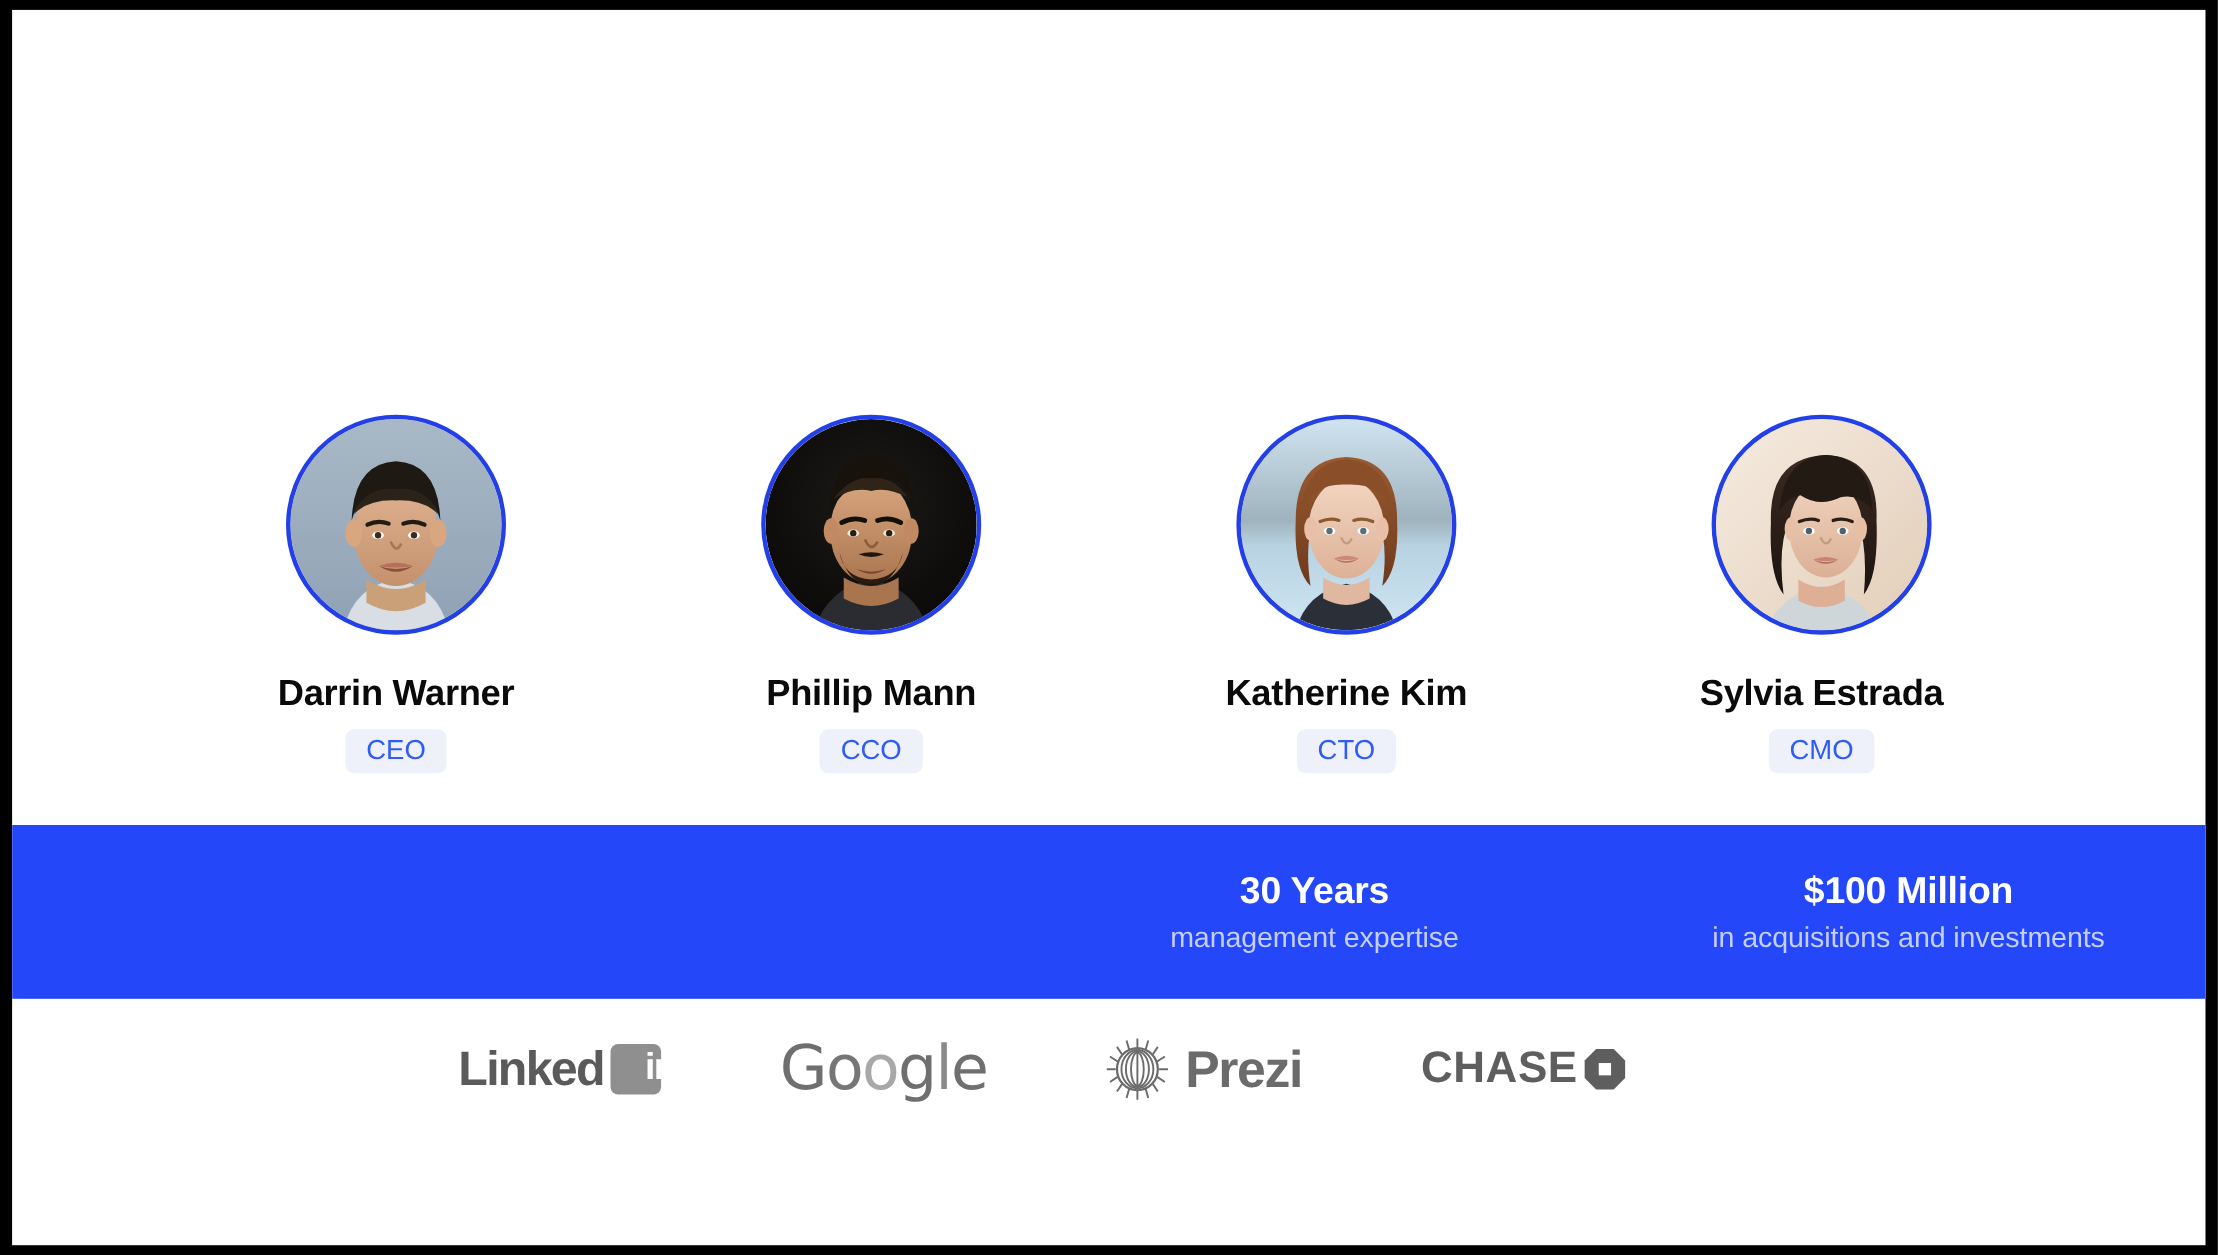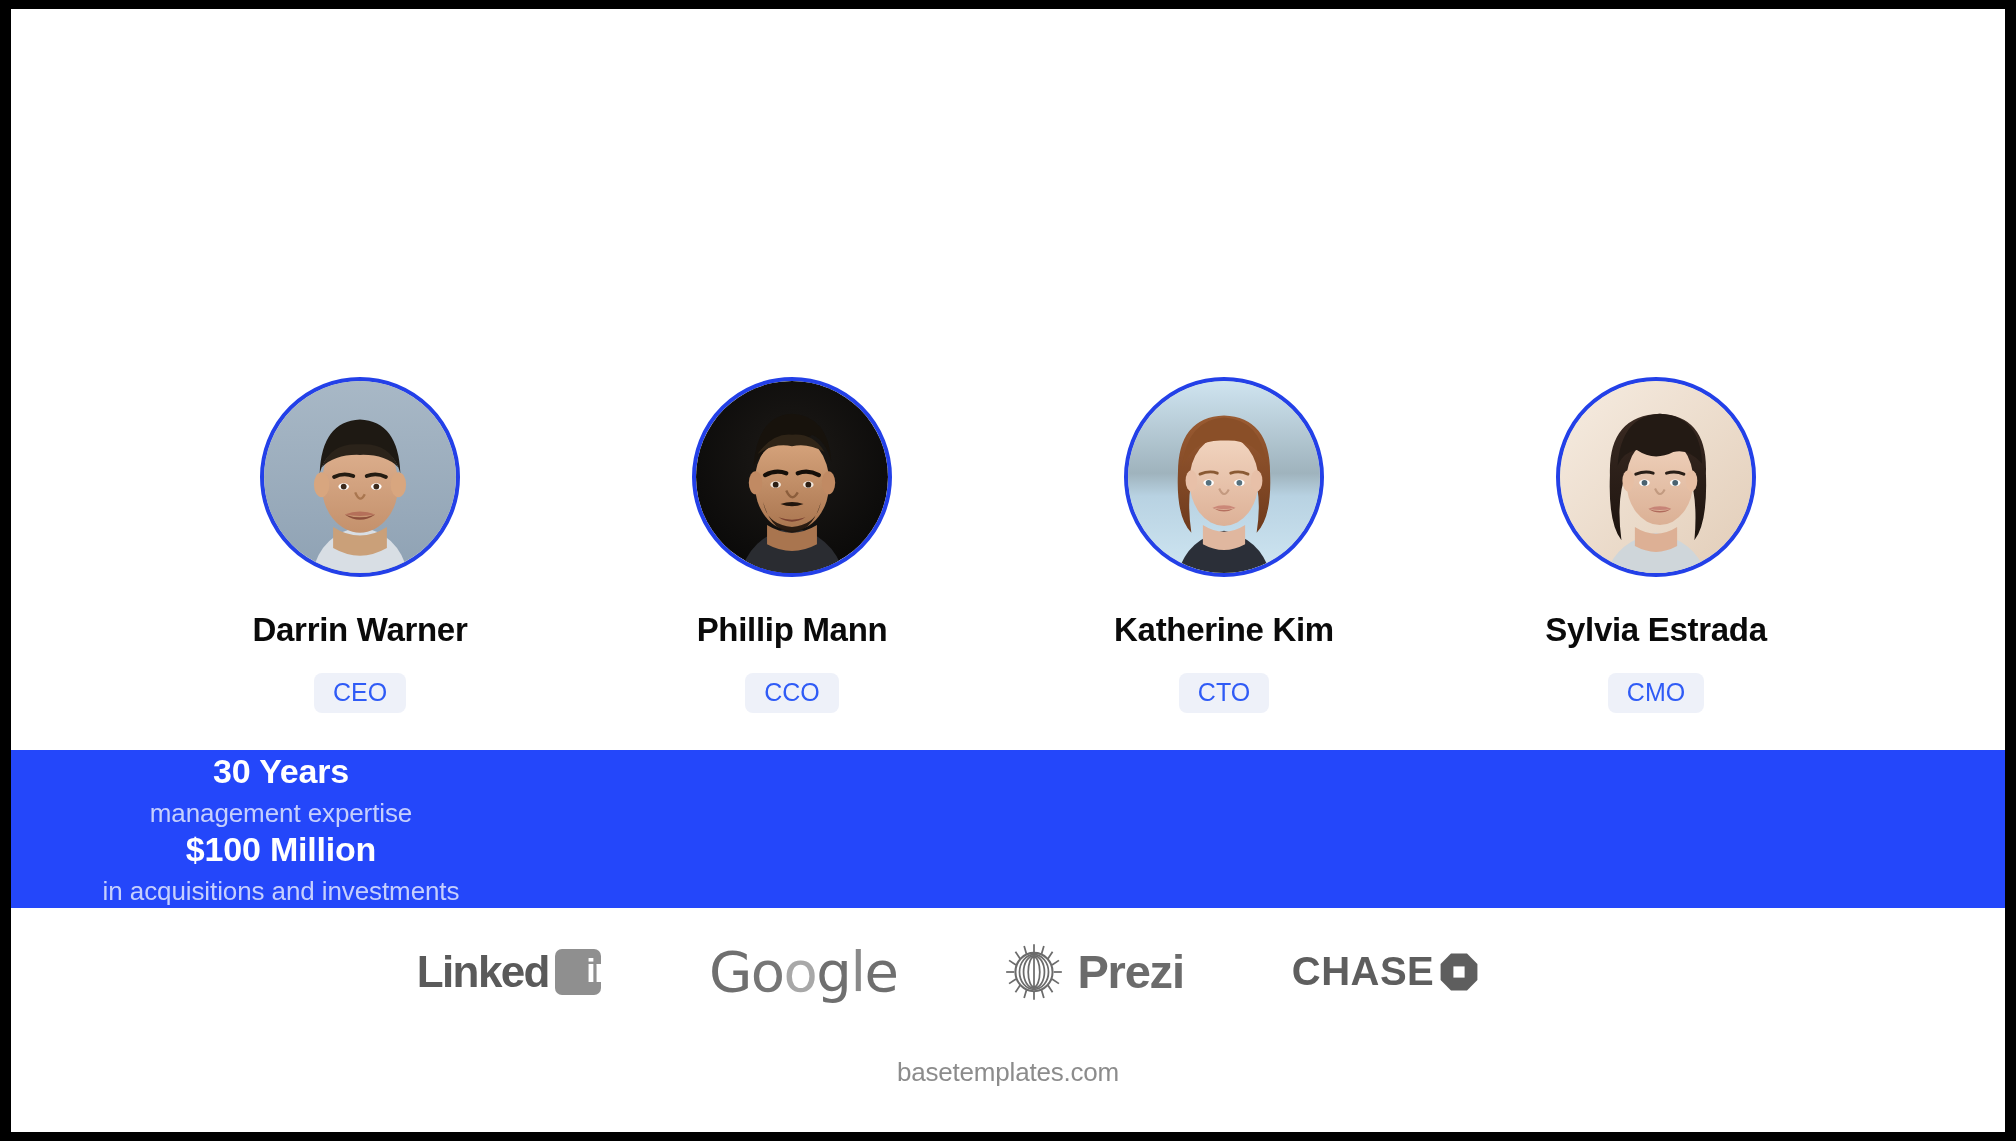--- a/index.html
+++ b/index.html
@@ -75,21 +75,21 @@
   .member-name {
     margin-top: 34px;
     font-size: 33px;
     font-weight: 700;
     color: #0a0a0a;
     letter-spacing: -0.3px;
     white-space: nowrap;
   }
 
   .role-badge {
-    margin-top: 24px;
+    margin-top: 14px;
     display: inline-block;
     padding: 7px 19px 8px;
     border-radius: 8px;
     background: #eef1f9;
     color: #2f5bf6;
     font-size: 25px;
     font-weight: 400;
     line-height: 1;
   }
 
@@ -102,21 +102,20 @@
     height: 158px;
     background: #2447fa;
     display: flex;
     align-items: center;
   }
 
   .stats-inner {
     width: 100%;
     display: flex;
     justify-content: flex-end;
-    flex-direction: column;
   }
 
   .stat {
     width: 540px;
     text-align: center;
   }
 
   .stat-value {
     font-size: 34px;
     font-weight: 700;
@@ -469,15 +468,14 @@
     <div class="logo logo-chase">
       <span class="chase-word">CHASE</span>
       <svg width="40" height="40" viewBox="0 0 100 100">
         <path d="M30 4 H70 L96 30 V70 L70 96 H30 L4 70 V30 Z" fill="#5e5e5e"></path>
         <rect x="36" y="36" width="28" height="28" fill="#ffffff"></rect>
       </svg>
     </div>
 
   </div>
 
-  <div class="footer">basetemplates.com</div>
 
 </div>
 
 </body></html>

